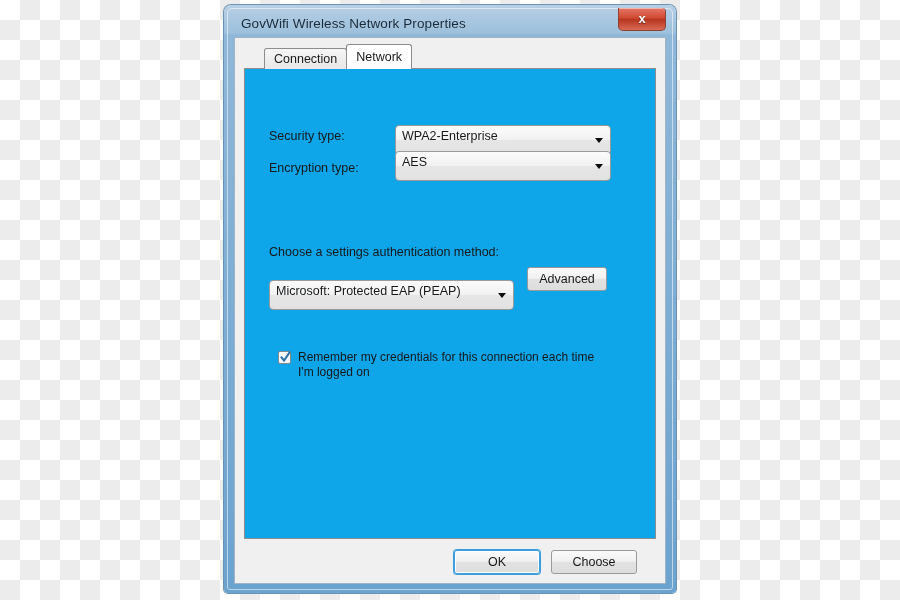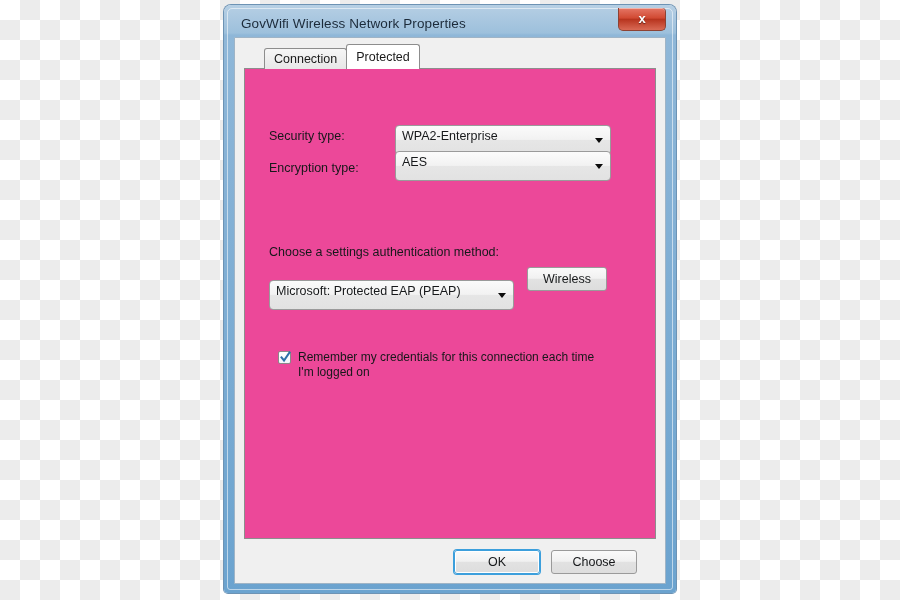--- a/index.html
+++ b/index.html
@@ -134,21 +134,21 @@
     z-index: 4;
   }
 
   
   #tabpage {
     position: absolute;
     left: 9px;
     top: 30px;
     right: 9px;
     bottom: 44px;
-    background: #ec4899;
+    background: #0ea5e9;
     border: 1px solid #8d8d8d;
     box-sizing: border-box;
     z-index: 2;
   }
 
   
   .form-label {
     position: absolute;
     font-size: 12.5px;
     color: #16181a;
@@ -258,21 +258,21 @@
     <div id="title-text">GovWifi Wireless Network Properties</div>
     <div id="close-button">
       <div id="close-glyph">x</div>
     </div>
   </div>
 
   <div id="client">
 
     <div id="tabstrip">
       <div class="tab">Connection</div>
-      <div class="tab active">Protected</div>
+      <div class="tab active">Network</div>
     </div>
 
     <div id="tabpage">
 
       <div class="form-label" style="left:24px; top:60px;">Security type:</div>
       <div class="combo" style="left:150px; top:56px; width:216px;">
         <div class="combo-text">WPA2-Enterprise</div>
         <div class="combo-arrow"></div>
       </div>
 
@@ -280,21 +280,21 @@
       <div class="combo" style="left:150px; top:82px; width:216px;">
         <div class="combo-text">AES</div>
         <div class="combo-arrow"></div>
       </div>
 
       <div class="form-label" style="left:24px; top:176px;">Choose a settings authentication method:</div>
       <div class="combo" style="left:24px; top:199px; width:245px;margin-top:12px;">
         <div class="combo-text">Microsoft: Protected EAP (PEAP)</div>
         <div class="combo-arrow"></div>
       </div>
-      <div class="btn" style="left:282px; top:198px; width:80px; height:24px; line-height:22px;">Wireless</div>
+      <div class="btn" style="left:282px; top:198px; width:80px; height:24px; line-height:22px;">Advanced</div>
 
       <div id="remember-row">
         <div id="remember-box">
           <svg id="remember-check" viewBox="0 0 11 13">
             <path d="M1.5 6.5 L4 9.5 L9.5 1.5" fill="none" stroke="#2f6fa8" stroke-width="2" stroke-linecap="square" stroke-linejoin="miter"></path>
           </svg>
         </div>
         <div id="remember-label">Remember my credentials for this connection each time I'm logged on</div>
       </div>
 

